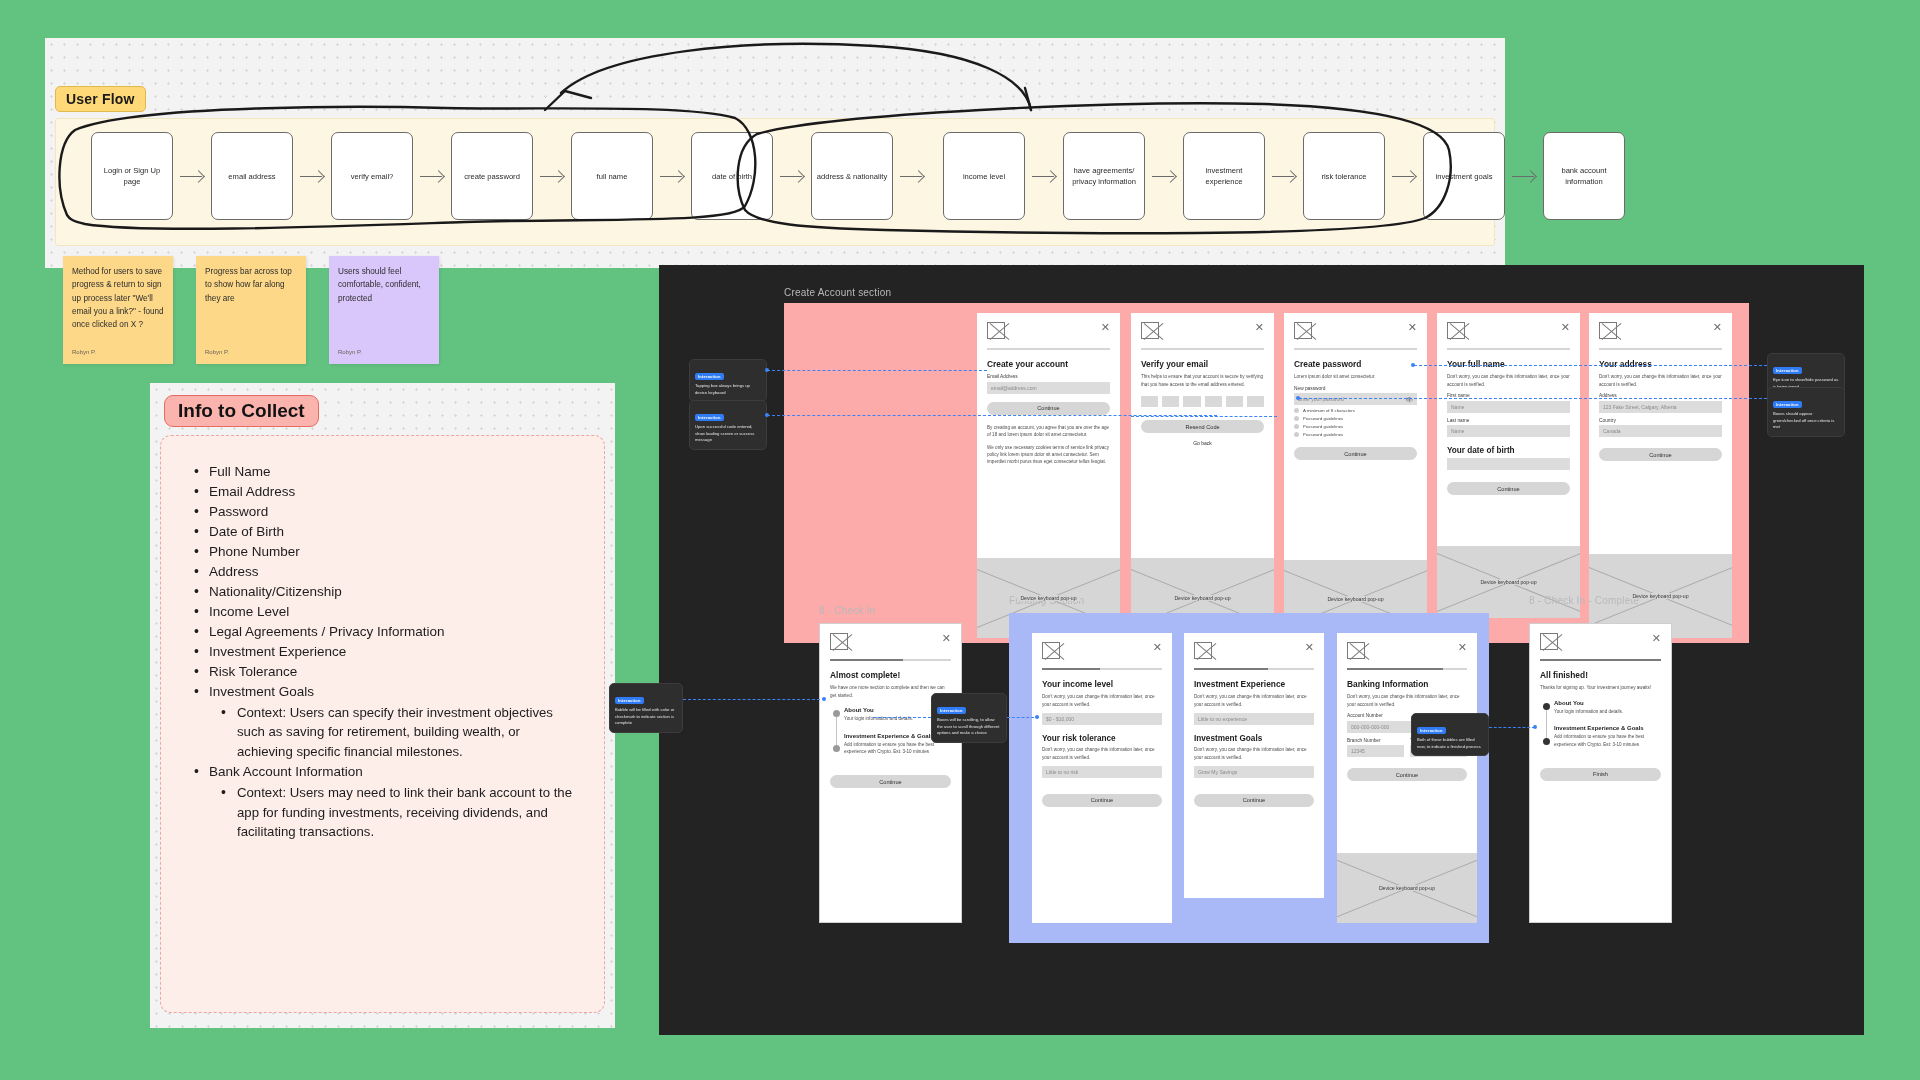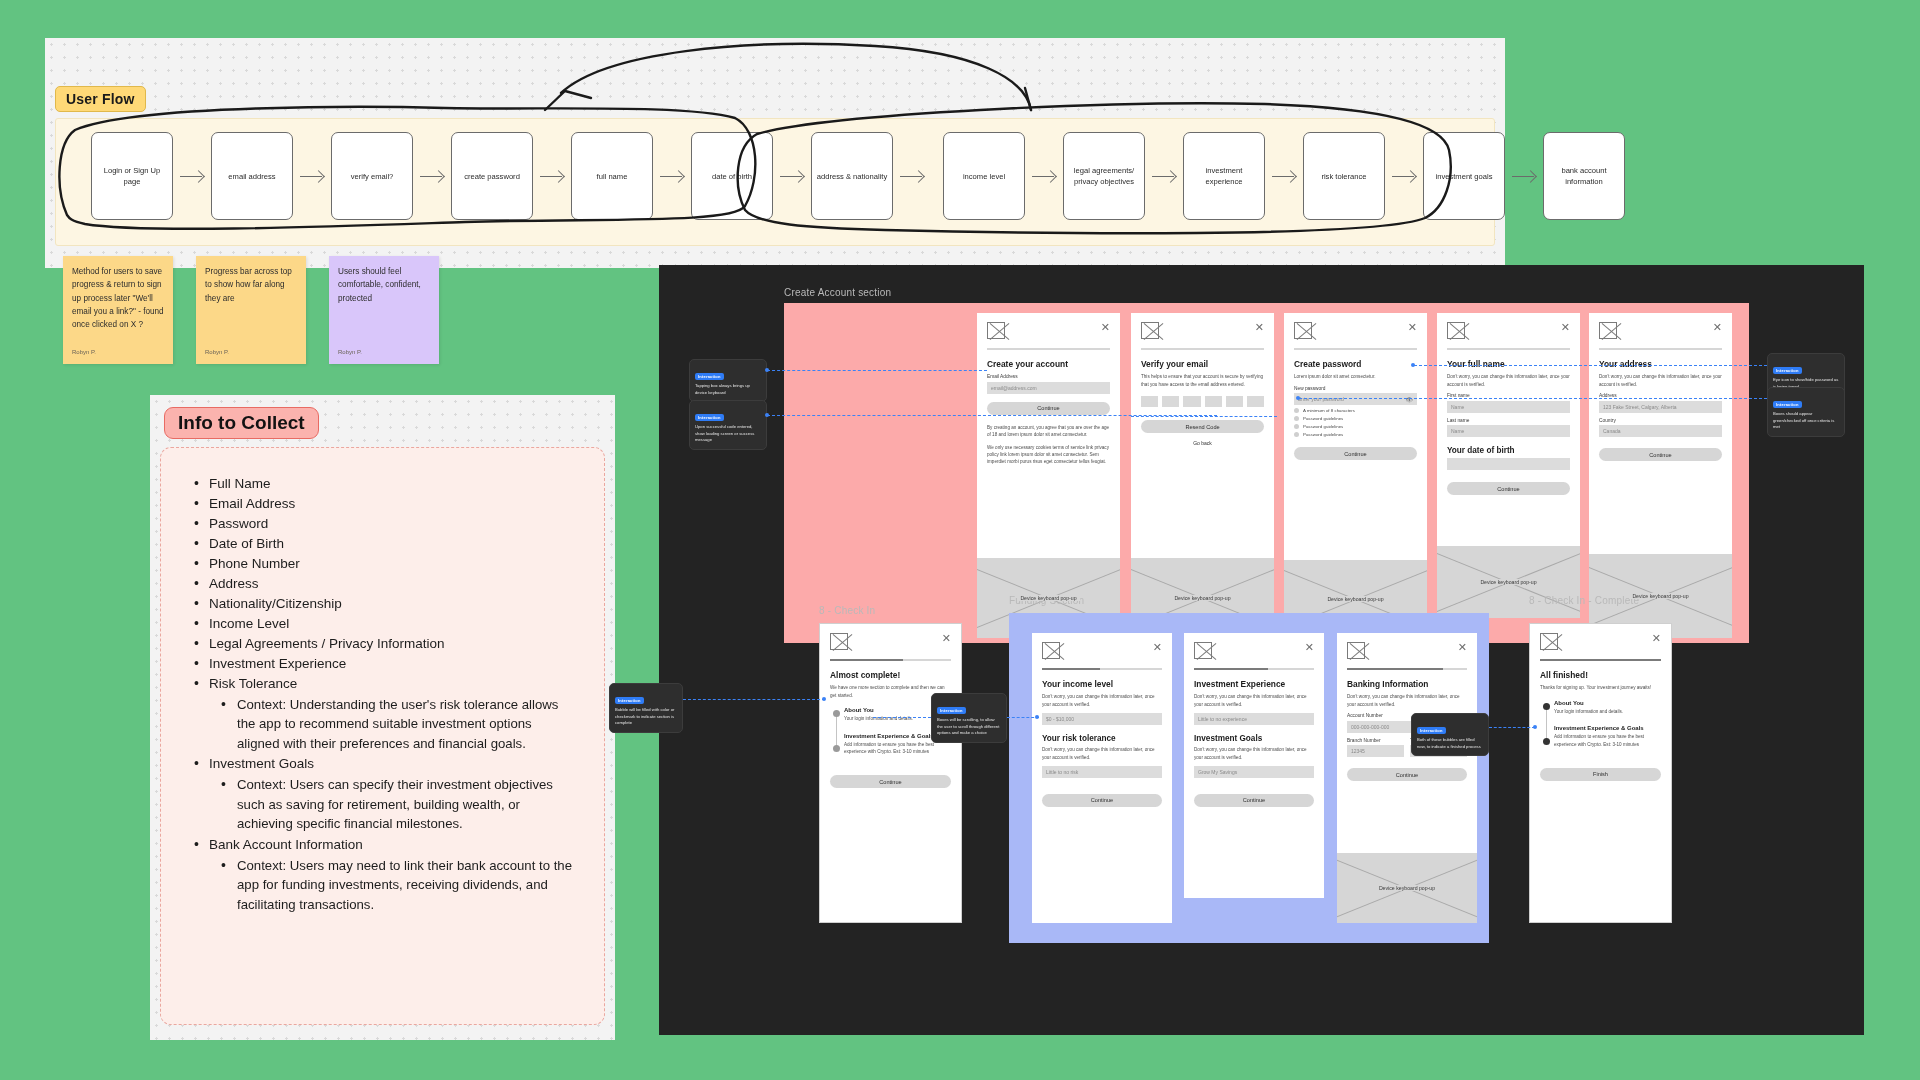--- a/index.html
+++ b/index.html
@@ -74,21 +74,21 @@
     box-shadow: 1px 1px 3px rgba(0,0,0,.10);
   }
   .sticky.yellow { background: #fcd888; }
   .sticky.purple { background: #d9c6fa; }
   .sticky .author {
     position: absolute; left: 9px; bottom: 6px;
     font-size: 6px; color: #6a6357;
   }
 
   
-  #info-frame { left: 150px; top: 395px; width: 465px; height: 645px; }
+  #info-frame { left: 150px; top: 383px; width: 465px; height: 645px; }
   .info-title {
     position: absolute; left: 14px; top: 12px;
     background: #fbb3ae; color: #121212;
     border: 1.6px solid #e86b63; border-radius: 9px;
     font-size: 19px; font-weight: 700; padding: 4px 13px;
   }
   .info-card {
     position: absolute; left: 10px; top: 52px;
     width: 445px; height: 578px;
     background: #fdeeea; border: 1px dashed #eaa79f; border-radius: 11px;
@@ -231,21 +231,21 @@
     <div class="flow-arrow"></div>
     <div class="flow-node">full name</div>
     <div class="flow-arrow"></div>
     <div class="flow-node">date of birth</div>
     <div class="flow-arrow"></div>
     <div class="flow-node">address &amp; nationality</div>
     <div class="flow-arrow"></div>
     <div class="flow-gap"></div>
     <div class="flow-node">income level</div>
     <div class="flow-arrow"></div>
-    <div class="flow-node">legal agreements/ privacy objectives</div>
+    <div class="flow-node">have agreements/ privacy information</div>
     <div class="flow-arrow"></div>
     <div class="flow-node">investment experience</div>
     <div class="flow-arrow"></div>
     <div class="flow-node">risk tolerance</div>
     <div class="flow-arrow"></div>
     <div class="flow-node">investment goals</div>
     <div class="flow-arrow"></div>
     <div class="flow-node">bank account information</div>
   </div>
 
@@ -287,21 +287,20 @@
       <li>Email Address</li>
       <li>Password</li>
       <li>Date of Birth</li>
       <li>Phone Number</li>
       <li>Address</li>
       <li>Nationality/Citizenship</li>
       <li>Income Level</li>
       <li>Legal Agreements / Privacy Information</li>
       <li>Investment Experience</li>
       <li>Risk Tolerance</li>
-      <li class="sub">Context: Understanding the user's risk tolerance allows the app to recommend suitable investment options aligned with their preferences and financial goals.</li>
       <li>Investment Goals</li>
       <li class="sub">Context: Users can specify their investment objectives such as saving for retirement, building wealth, or achieving specific financial milestones.</li>
       <li>Bank Account Information</li>
       <li class="sub">Context: Users may need to link their bank account to the app for funding investments, receiving dividends, and facilitating transactions.</li>
     </ul>
   </div>
 </div>
 
 <div id="dark-board">
 

